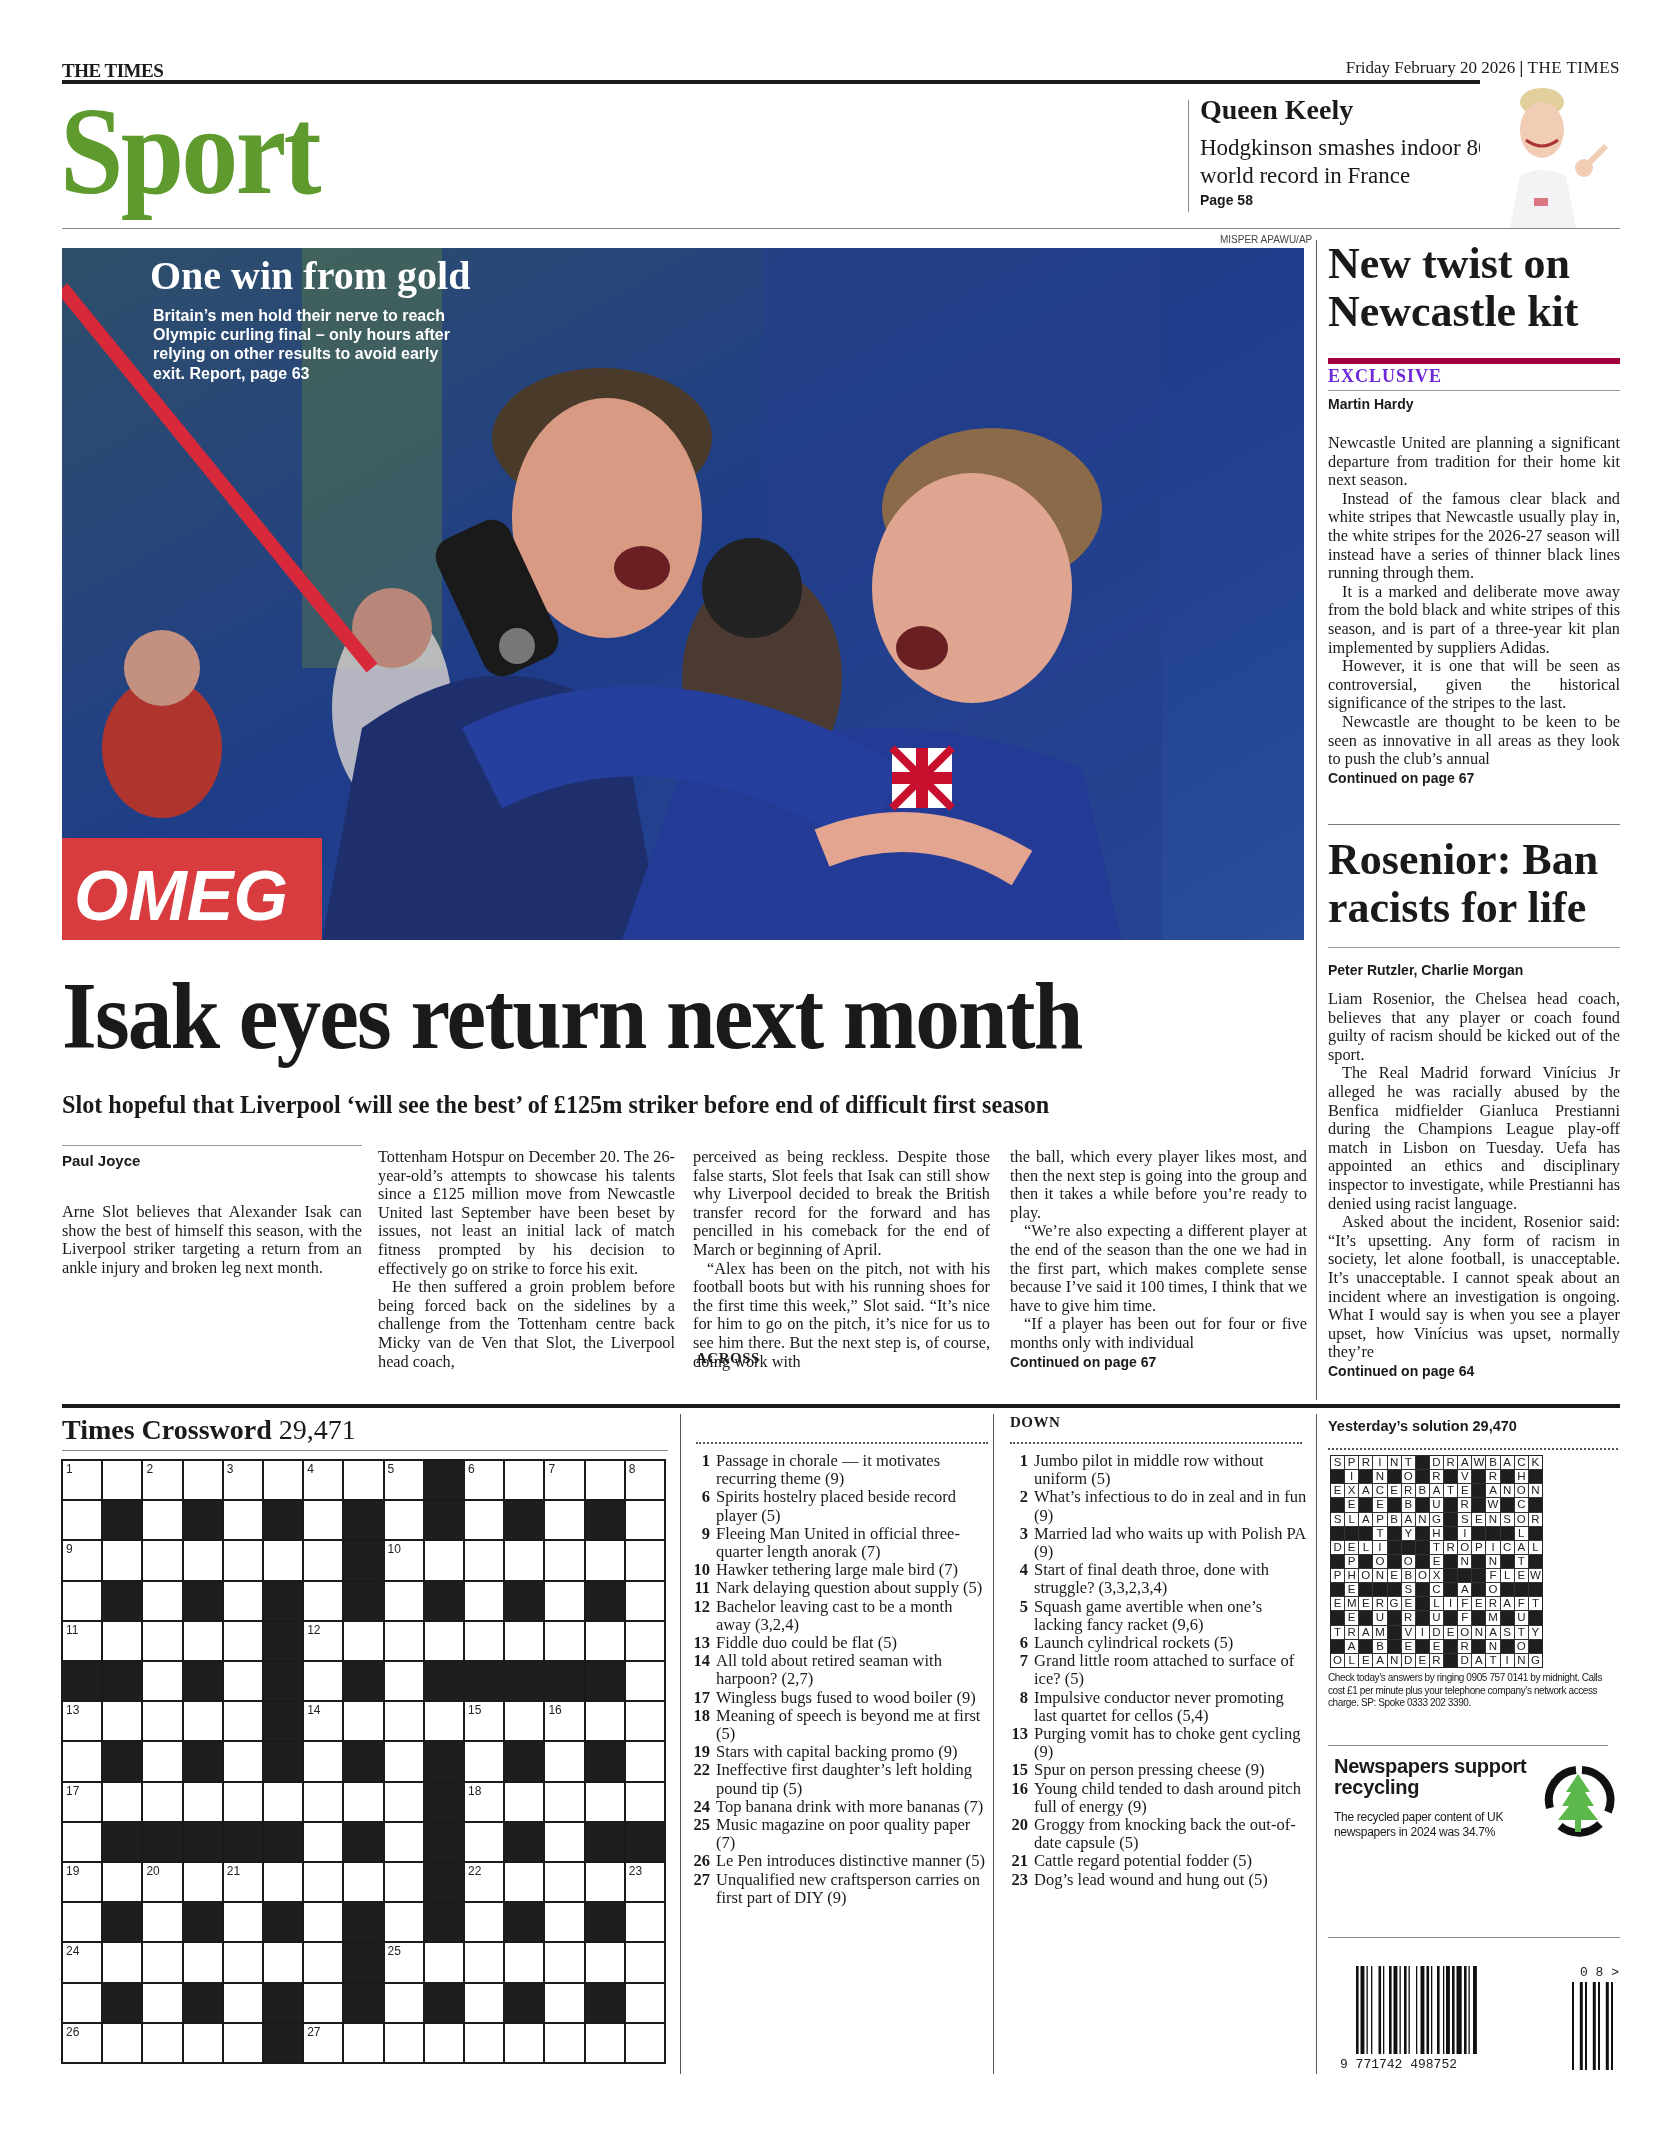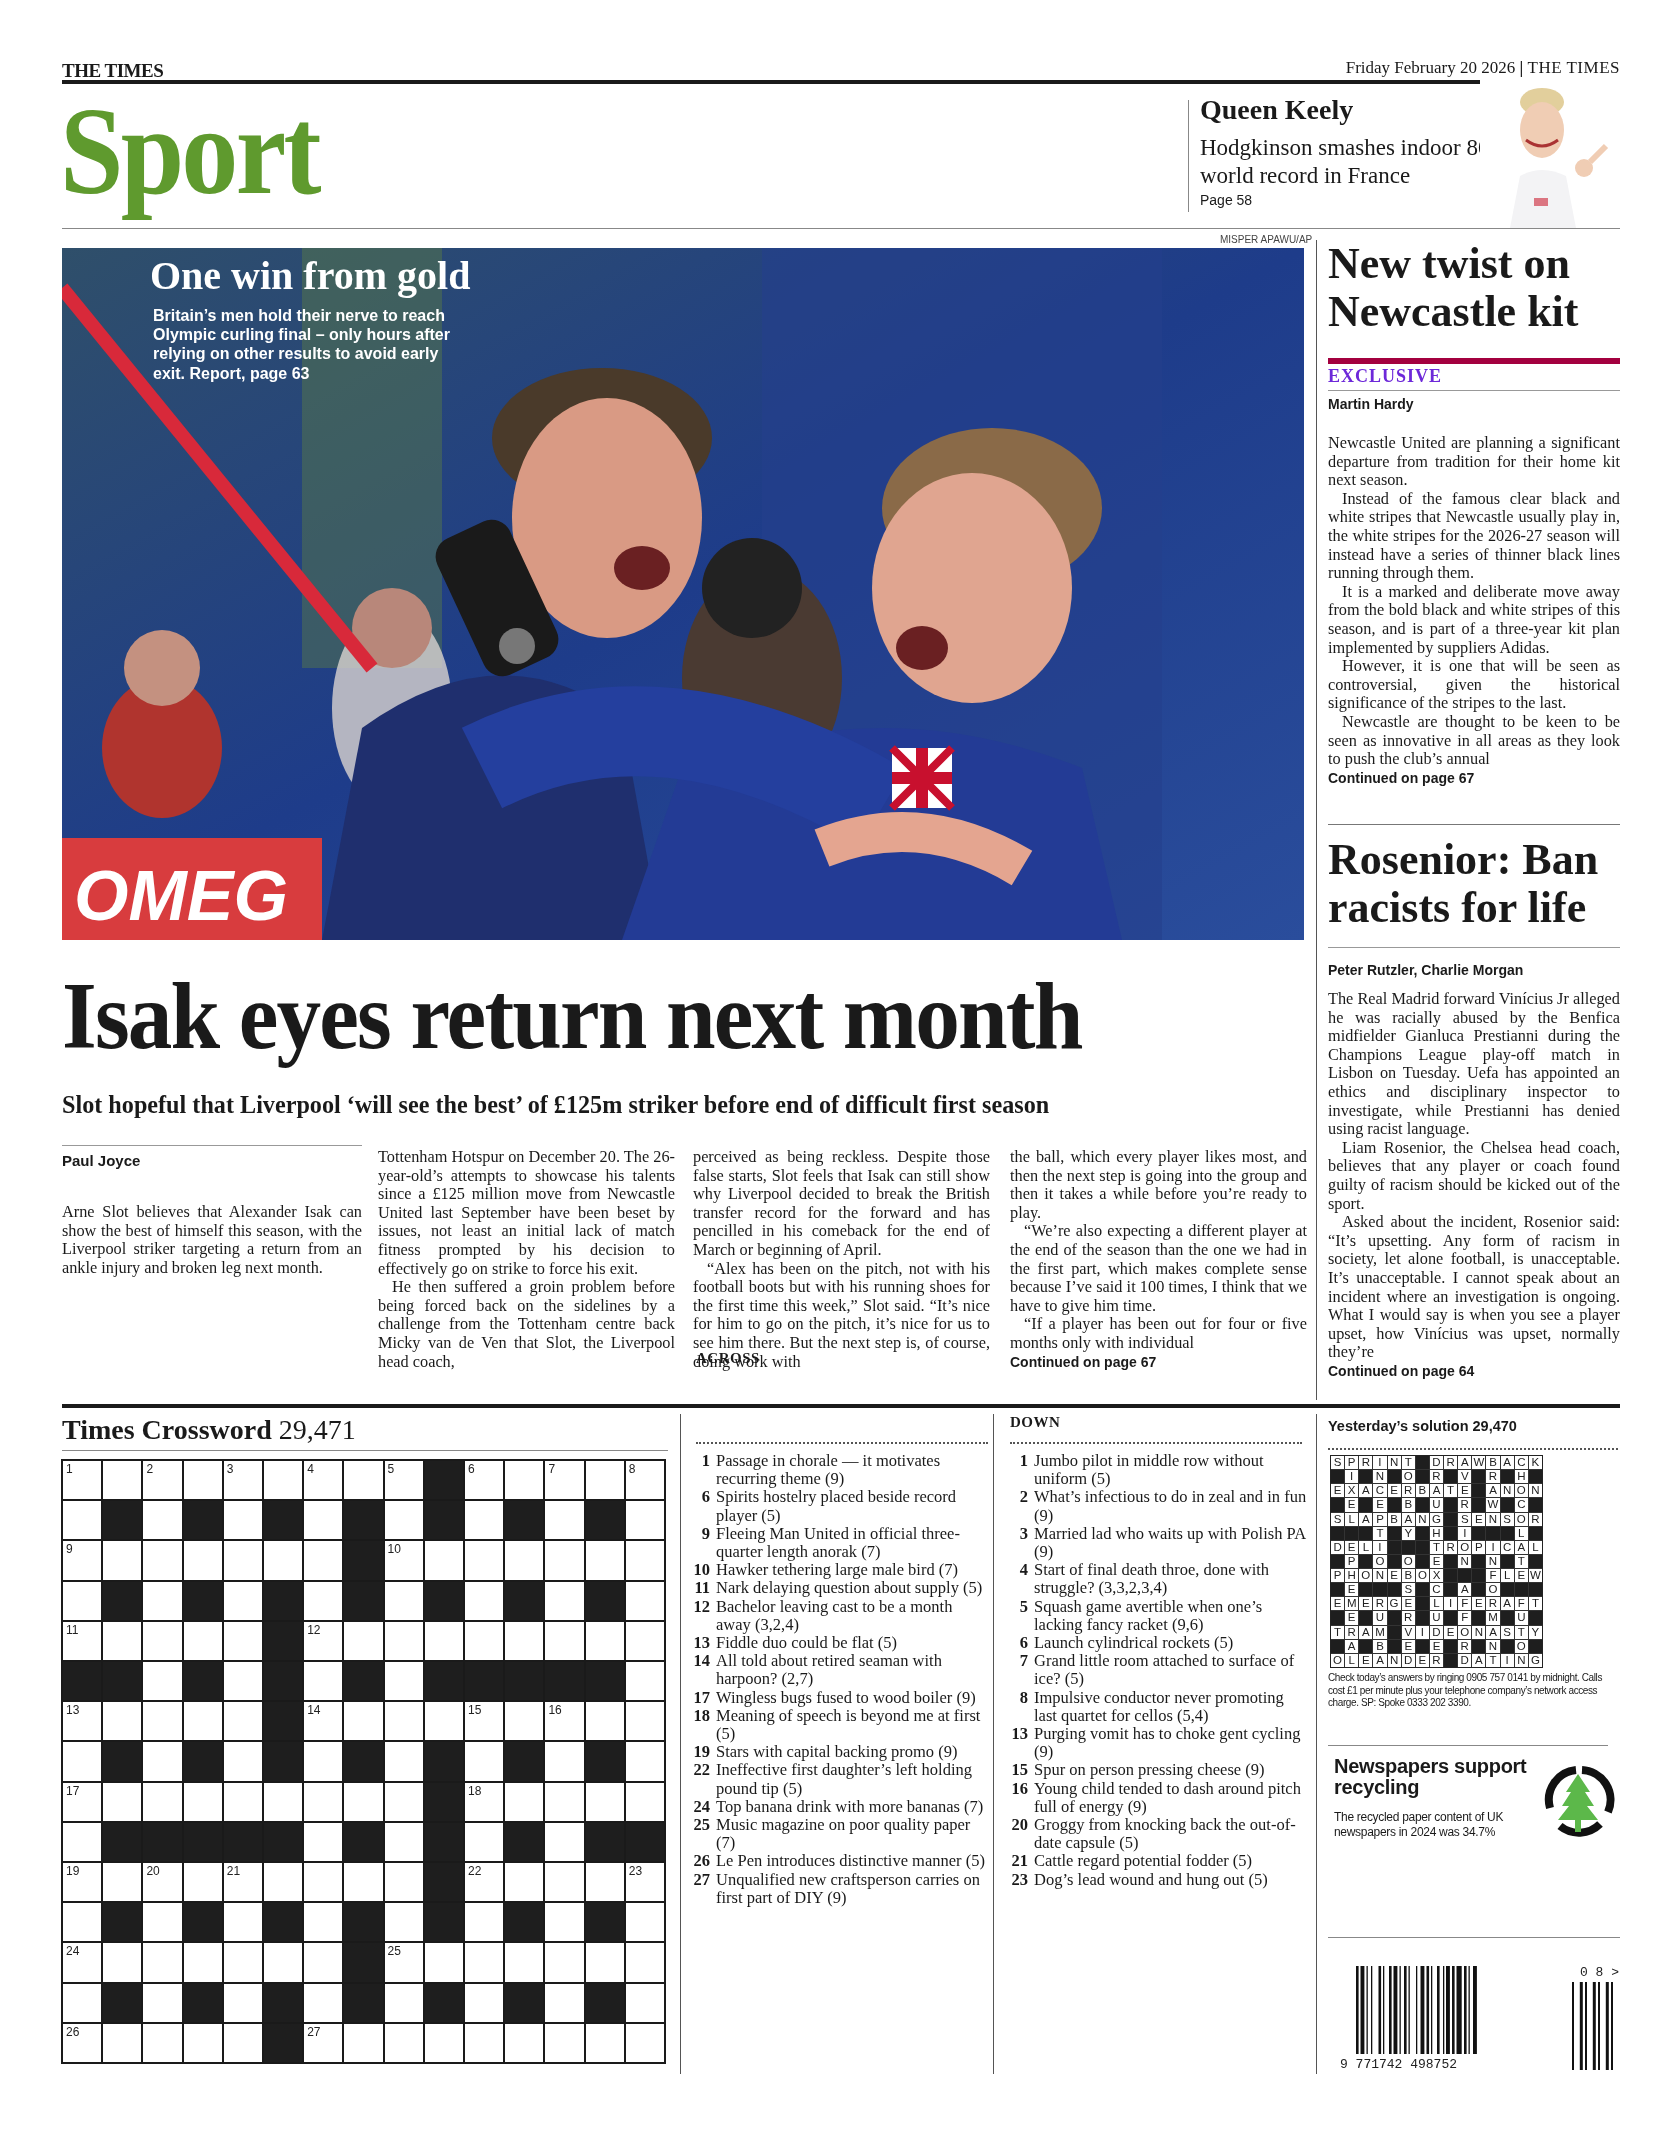--- a/index.html
+++ b/index.html
@@ -13,21 +13,21 @@
   #masthead-date { right: 60px; top: 58px; font-size: 17px; }
   #masthead-date .brand { font-variant: small-caps; letter-spacing: 0.5px; }
   #rule-top { left: 62px; top: 80px; width: 1558px; height: 4px; background: #1a1a1a; }
   #section-title { left: 60px; top: 84px; font-size: 124px; font-weight: bold; color: #5f9a2e; letter-spacing: -3px; line-height: 1.1; transform: scaleX(0.92); transform-origin: left; }
   #rule-section { left: 62px; top: 228px; width: 1558px; height: 1px; background: #888; }
 
   
   #promo-divider { left: 1188px; top: 100px; width: 1px; height: 112px; background: #888; }
   #promo-title { left: 1200px; top: 94px; font-size: 28px; font-weight: bold; }
   #promo-text { left: 1200px; top: 134px; font-size: 23px; line-height: 1.2; width: 320px; }
-  #promo-page { left: 1200px; top: 192px; font-size: 14px; font-weight: normal; }
+  #promo-page { left: 1200px; top: 192px; font-size: 14px; font-weight: bold; }
   #promo-photo { left: 1480px; top: 80px; width: 140px; height: 148px; overflow: hidden; }
 
   
   #hero-credit { left: 1220px; top: 234px; font-size: 10px; color: #444; }
   #hero { left: 62px; top: 248px; width: 1242px; height: 692px; overflow: hidden; background: #1d3f8a; font-style: italic; }
   #hero-title { left: 150px; top: 252px; font-size: 40px; font-weight: bold; color: #fff; }
   #hero-sub { left: 153px; top: 306px; font-size: 16px; font-weight: bold; color: #fff; line-height: 1.2; width: 320px; }
 
   
   #headline { left: 62px; top: 968px; font-size: 96px; font-weight: bold; letter-spacing: -2px; line-height: 1; transform: scaleX(0.93); transform-origin: left; white-space: nowrap; }
@@ -208,22 +208,22 @@
   <p>However, it is one that will be seen as controversial, given the historical significance of the stripes to the last.</p>
   <p>Newcastle are thought to be keen to be seen as innovative in all areas as they look to push the club’s annual</p>
   <span class="cont">Continued on page 67</span>
 </div>
 <div class="abs" id="kit-end"></div>
 
 <div class="abs serif" id="ros-headline">Rosenior: Ban racists for life</div>
 <div class="abs" id="ros-rule"></div>
 <div class="abs sans" id="ros-byline">Peter Rutzler, Charlie Morgan</div>
 <div class="abs col" id="ros-body">
+  <p>Liam Rosenior, the Chelsea head coach, believes that any player or coach found guilty of racism should be kicked out of the sport.</p>
   <p>The Real Madrid forward Vinícius Jr alleged he was racially abused by the Benfica midfielder Gianluca Prestianni during the Champions League play-off match in Lisbon on Tuesday. Uefa has appointed an ethics and disciplinary inspector to investigate, while Prestianni has denied using racist language.</p>
-  <p>Liam Rosenior, the Chelsea head coach, believes that any player or coach found guilty of racism should be kicked out of the sport.</p>
   <p>Asked about the incident, Rosenior said: “It’s upsetting. Any form of racism in society, let alone football, is unacceptable. It’s unacceptable. I cannot speak about an incident where an investigation is ongoing. What I would say is when you see a player upset, how Vinícius was upset, normally they’re</p>
   <span class="cont">Continued on page 64</span>
 </div>
 
 <div class="abs" id="xw-rule"></div>
 <div class="abs serif" id="xw-title"><span>Times Crossword</span> <span class="num">29,471</span></div>
 <div class="abs" id="xw-title-rule"></div>
 <div class="abs" id="xw-grid">
     <div class="cell">
       <span class="n">1</span>

